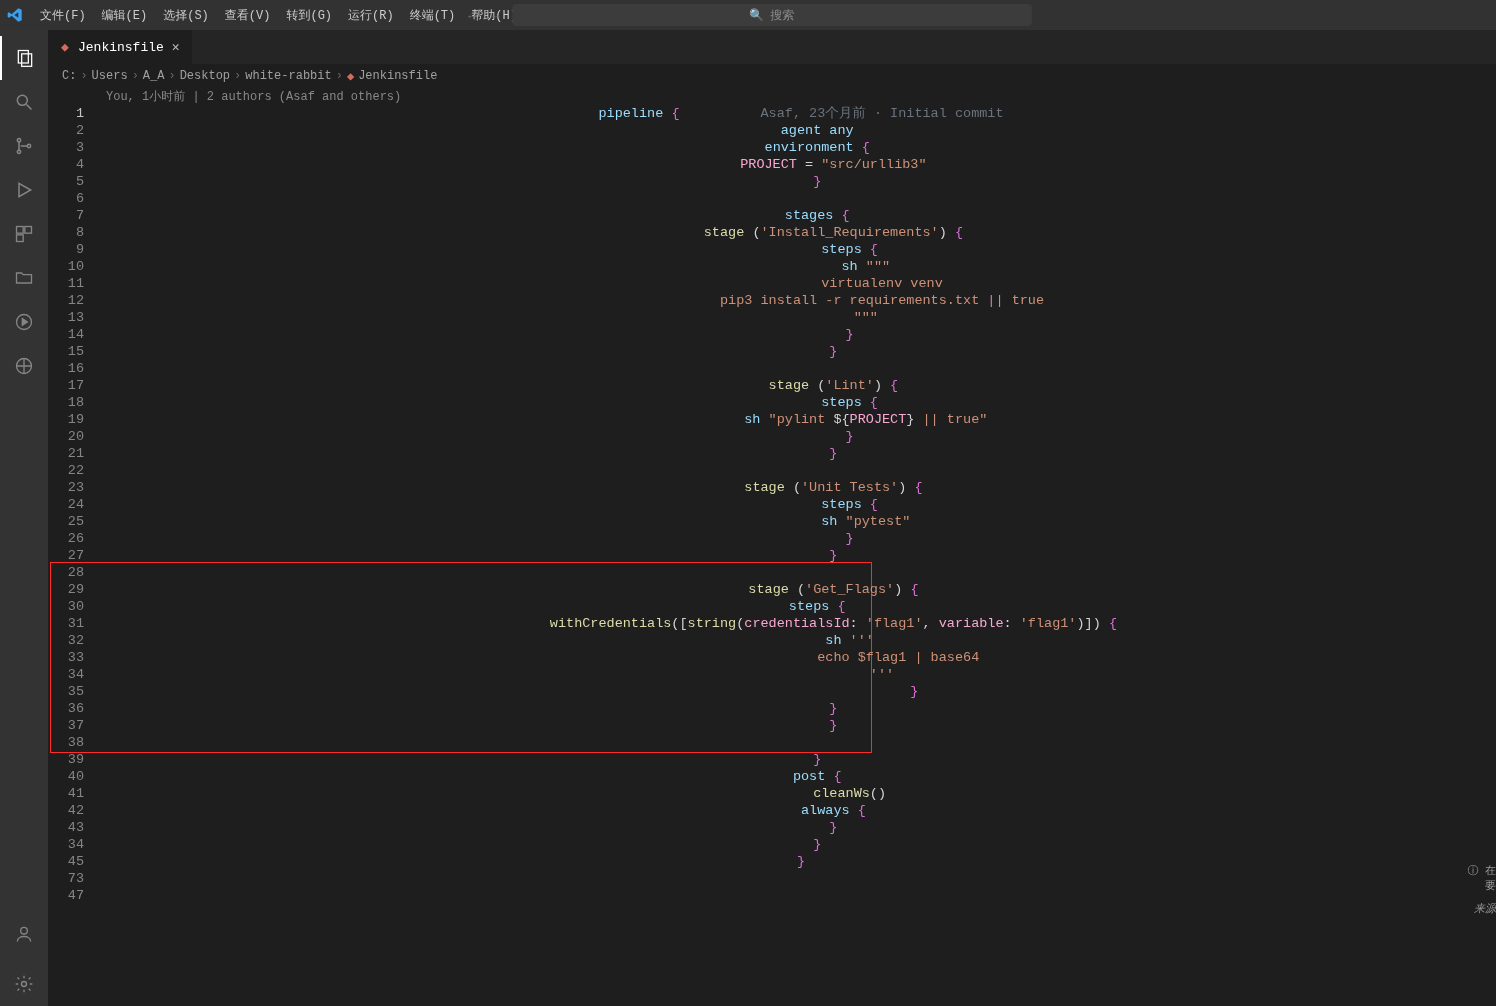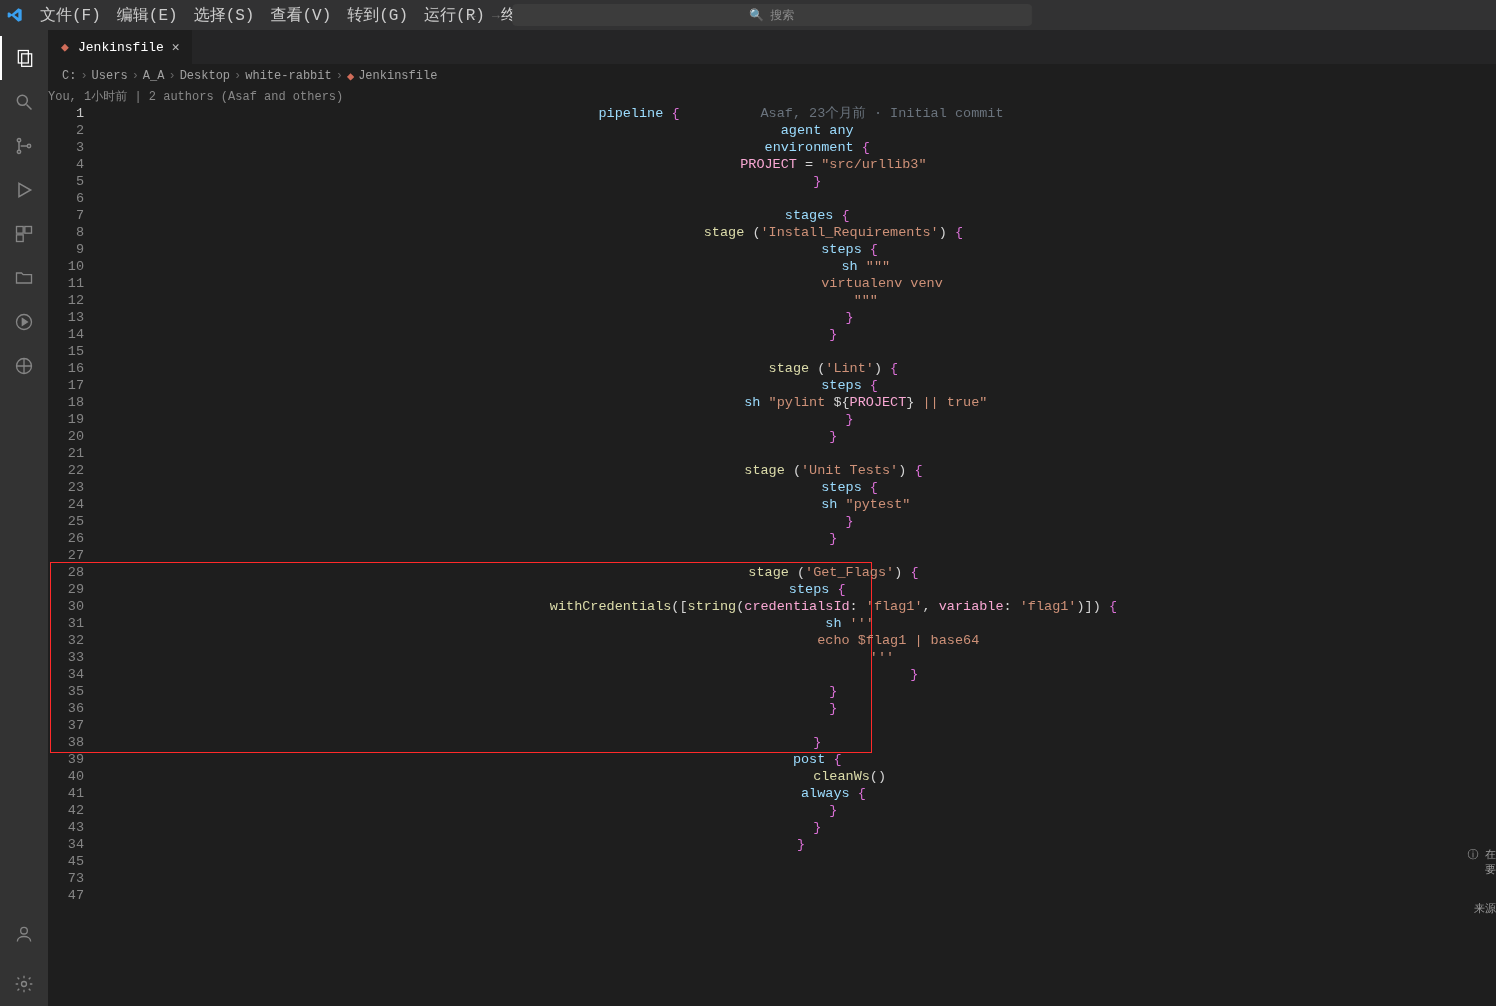--- a/index.html
+++ b/index.html
@@ -24,21 +24,21 @@
   .app-icon {
     width: 18px; height: 18px;
     margin-right: 6px;
     display:flex; align-items:center; justify-content:center;
   }
   .app-icon svg { width:16px; height:16px; }
   .menu-item {
     padding: 4px 8px;
     color: #cccccc;
     cursor: pointer;
-    font-size: 16px;
+    font-size: 12px;
     text-align: center;
   }
   .title-center {
     position:absolute;
     left:50%; transform:translateX(-50%);
     display:flex; align-items:center; gap:8px;
   }
   .nav-arrow {
     color:#6b6b6b; padding:2px 4px; cursor:pointer;
   }
@@ -98,20 +98,21 @@
     padding-left:14px;
     color:#a0a0a0;
     font-size:12px;
     background:#1e1e1e;
   }
   .crumb { display:flex; align-items:center; gap:2px; }
   .crumb-sep { color:#666; font-size:12px; }
   .crumb .jicon { color:#d16d5a; margin-right:2px; }
 
   .codelens {
+    padding-left: 58px;
     color:#888888;
     font-size:12px;
     height:18px;
     display:flex;align-items:center;
   }
 
   .code-scroll { flex:1; overflow:hidden; position:relative; font-family:Consolas,"Courier New",monospace; font-size:13.5px; line-height:17px; }
   .code-lines { display:flex; }
   .gutter {
     width:50px;
@@ -330,20 +331,21 @@
             <div class="line"><span>    </span><span class="k-key">agent any</span></div>
             <div class="line"><span>    </span><span class="k-key">environment</span><span class="k-punc"> </span><span class="k-br">{</span></div>
             <div class="line"><span>        </span><span class="k-prop">PROJECT</span><span class="k-punc"> = </span><span class="k-str">"src/urllib3"</span></div>
             <div class="line"><span>    </span><span class="k-br">}</span></div>
             <div class="line"><span></span><span></span></div>
             <div class="line"><span>    </span><span class="k-key">stages</span><span class="k-punc"> </span><span class="k-br">{</span></div>
             <div class="line"><span>        </span><span class="k-fn">stage</span><span class="k-punc"> (</span><span class="k-str">'Install_Requirements'</span><span class="k-punc">) </span><span class="k-br">{</span></div>
             <div class="line"><span>            </span><span class="k-key">steps</span><span class="k-punc"> </span><span class="k-br">{</span></div>
             <div class="line"><span>                </span><span class="k-key">sh</span><span class="k-punc"> </span><span class="k-str">"""</span></div>
             <div class="line"><span>                    </span><span class="k-str">virtualenv venv</span></div>
+            <div class="line"><span>                    </span><span class="k-str">pip3 install -r requirements.txt </span><span class="k-hl">||</span><span class="k-str"> true</span></div>
             <div class="line"><span>                </span><span class="k-str">"""</span></div>
             <div class="line"><span>            </span><span class="k-br">}</span></div>
             <div class="line"><span>        </span><span class="k-br">}</span></div>
             <div class="line"><span></span><span></span></div>
             <div class="line"><span>        </span><span class="k-fn">stage</span><span class="k-punc"> (</span><span class="k-str">'Lint'</span><span class="k-punc">) </span><span class="k-br">{</span></div>
             <div class="line"><span>            </span><span class="k-key">steps</span><span class="k-punc"> </span><span class="k-br">{</span></div>
             <div class="line"><span>                </span><span class="k-key">sh</span><span class="k-punc"> </span><span class="k-str">"pylint </span><span class="k-punc">${</span><span class="k-prop">PROJECT</span><span class="k-punc">}</span><span class="k-str"> || true"</span></div>
             <div class="line"><span>            </span><span class="k-br">}</span></div>
             <div class="line"><span>        </span><span class="k-br">}</span></div>
             <div class="line"><span></span><span></span></div>
@@ -372,16 +374,16 @@
             <div class="line"><span></span><span class="k-br">}</span></div>
             <div class="line"><span></span><span></span></div>
             <div class="line"><span></span><span></span></div>
           </div>
       </div>
     </div>
 
     <div class="bottom-notice">
       <div>ⓘ 在</div>
       <div>要</div>
-      <div style="margin-top:24px;">来源</div>
+      <div style="margin-top:8px;font-style:italic;">来源</div>
     </div>
   </div>
 </div>
 
 </body></html>

